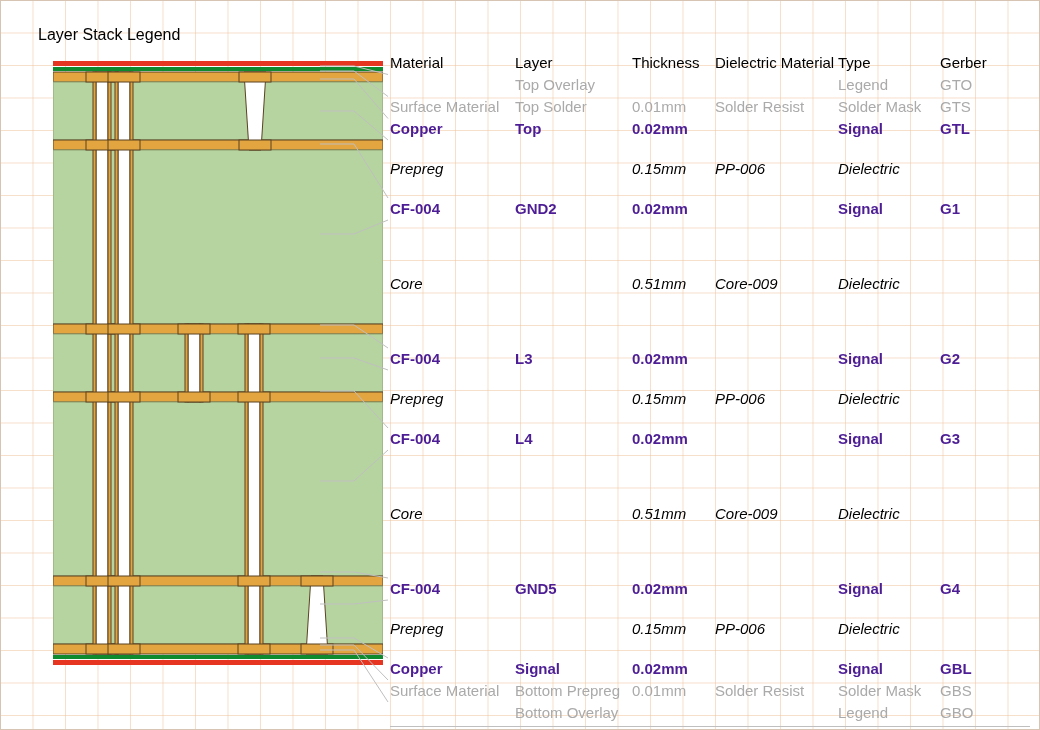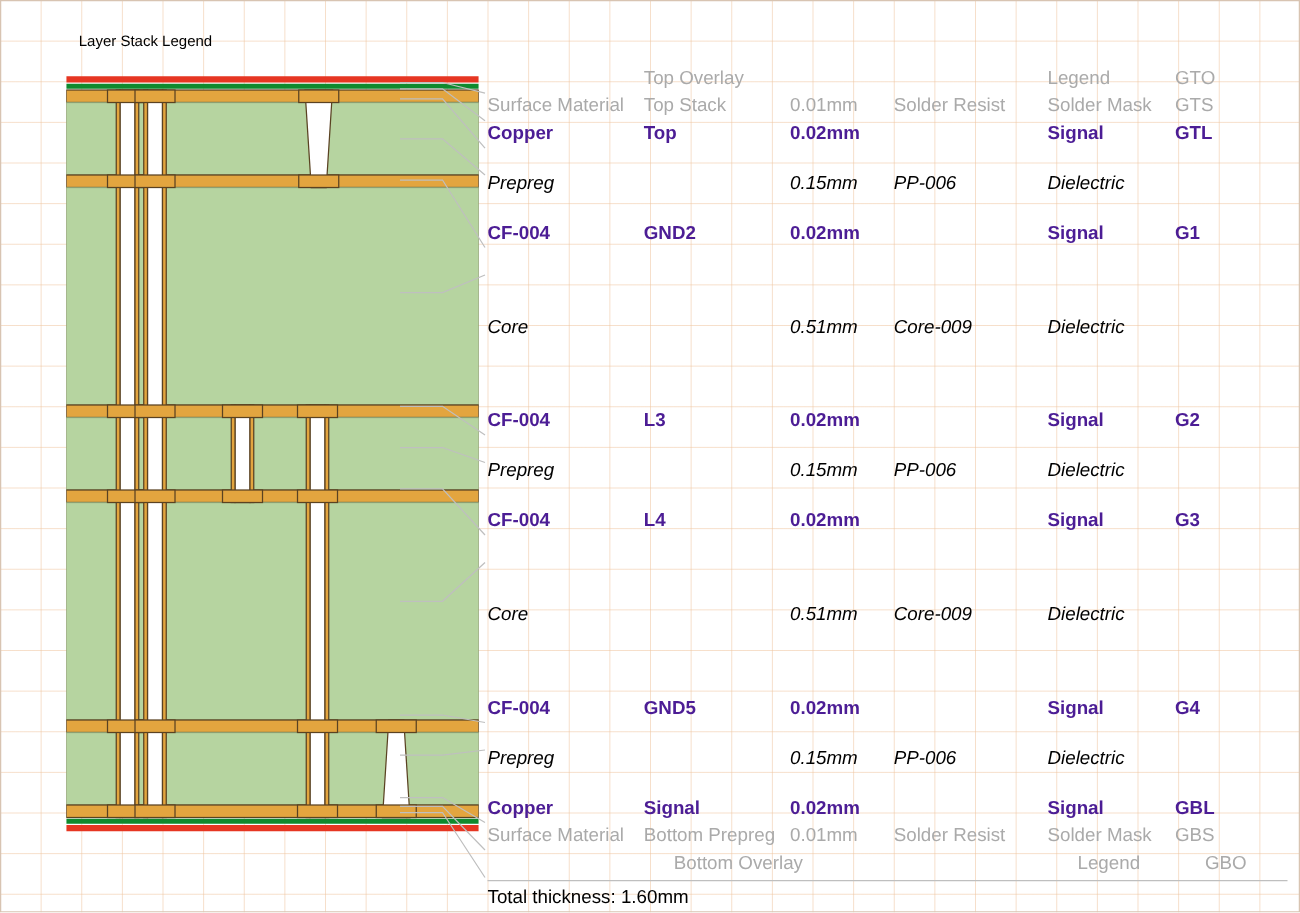--- a/index.html
+++ b/index.html
@@ -27,22 +27,22 @@
   .frame {
     position: absolute;
     top: 0; left: 0;
     width: 1038px; height: 728px;
     border: 1px solid #d8c4b2;
   }
 
   .title {
     position: absolute;
     top: 26px;
-    left: 63px;
-    font-size: 12px;
+    left: 38px;
+    font-size: 16px;
     white-space: nowrap;
   }
 
   
   .diagram {
     position: absolute;
     top: 52px;
     left: 53px;
     width: 330px;
     height: 640px;
@@ -139,31 +139,39 @@
       <rect x="185" y="340" width="32" height="10" fill="#e3a53f" stroke="#5a4222" stroke-width="1"></rect>
       <rect x="185" y="524" width="32" height="10" fill="#e3a53f" stroke="#5a4222" stroke-width="1"></rect>
       <rect x="185" y="592" width="32" height="10" fill="#e3a53f" stroke="#5a4222" stroke-width="1"></rect>
       <polygon points="258,524 270,524 275,602 253,602" fill="#fff" stroke="#5a4222" stroke-width="1"></polygon>
       <rect x="248" y="524" width="32" height="10" fill="#e3a53f" stroke="#5a4222" stroke-width="1"></rect>
       <rect x="248" y="592" width="32" height="10" fill="#e3a53f" stroke="#5a4222" stroke-width="1"></rect>
     </svg>
 </div>
 
 <div class="table" id="table">
+  <div class="row hdr" style="height:22px">
+    <div class="col-mat">Material</div>
+    <div class="col-layer">Layer</div>
+    <div class="col-thk">Thickness</div>
+    <div class="col-dm">Dielectric Material</div>
+    <div class="col-type">Type</div>
+    <div class="col-ger">Gerber</div>
+  </div>
 <div class="row grey" style="height: 22px; align-items: center;">
       <div class="col-mat"></div>
       <div class="col-layer">Top Overlay</div>
       <div class="col-thk"></div>
       <div class="col-dm"></div>
       <div class="col-type">Legend</div>
       <div class="col-ger">GTO</div>
     </div>
     <div class="row grey" style="height: 22px;">
       <div class="col-mat">Surface Material</div>
-      <div class="col-layer">Top Stack</div>
+      <div class="col-layer">Top Solder</div>
       <div class="col-thk">0.01mm</div>
       <div class="col-dm">Solder Resist</div>
       <div class="col-type">Solder Mask</div>
       <div class="col-ger">GTS</div>
     </div>
     <div class="row sig" style="height: 22px;">
       <div class="col-mat">Copper</div>
       <div class="col-layer">Top</div>
       <div class="col-thk">0.02mm</div>
       <div class="col-dm"></div>
@@ -251,21 +259,21 @@
       <div class="col-ger">GBL</div>
     </div>
     <div class="row grey" style="height: 22px;">
       <div class="col-mat">Surface Material</div>
       <div class="col-layer">Bottom Prepreg</div>
       <div class="col-thk">0.01mm</div>
       <div class="col-dm">Solder Resist</div>
       <div class="col-type">Solder Mask</div>
       <div class="col-ger">GBS</div>
     </div>
-    <div class="row grey" style="height: 22px; padding-left: 24px;">
+    <div class="row grey" style="height: 22px;">
       <div class="col-mat"></div>
       <div class="col-layer">Bottom Overlay</div>
       <div class="col-thk"></div>
       <div class="col-dm"></div>
       <div class="col-type">Legend</div>
       <div class="col-ger">GBO</div>
     </div>
     <div class="total">Total thickness: 1.60mm</div>
   </div>
 

